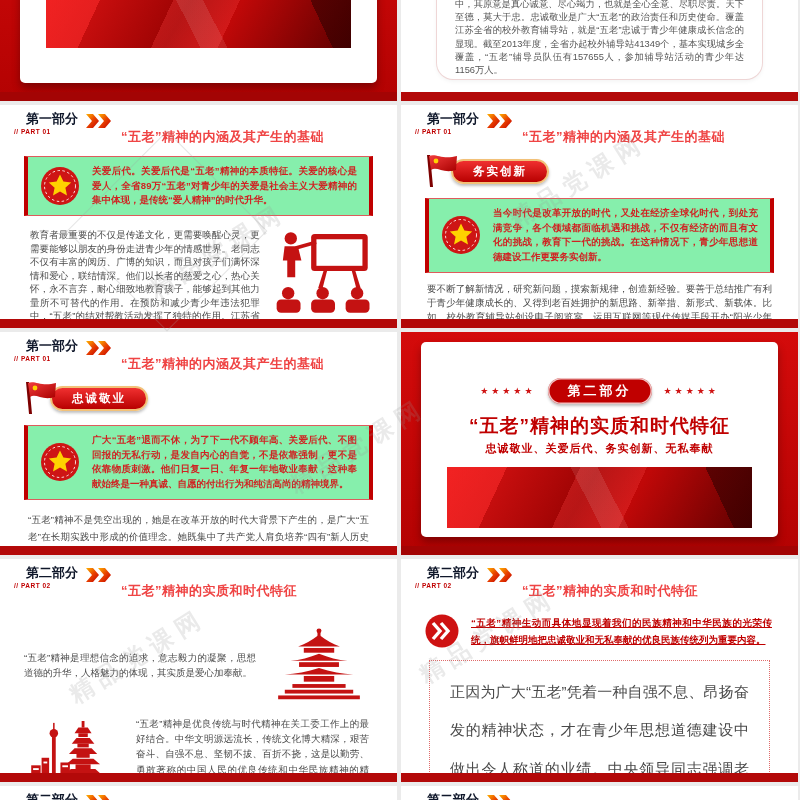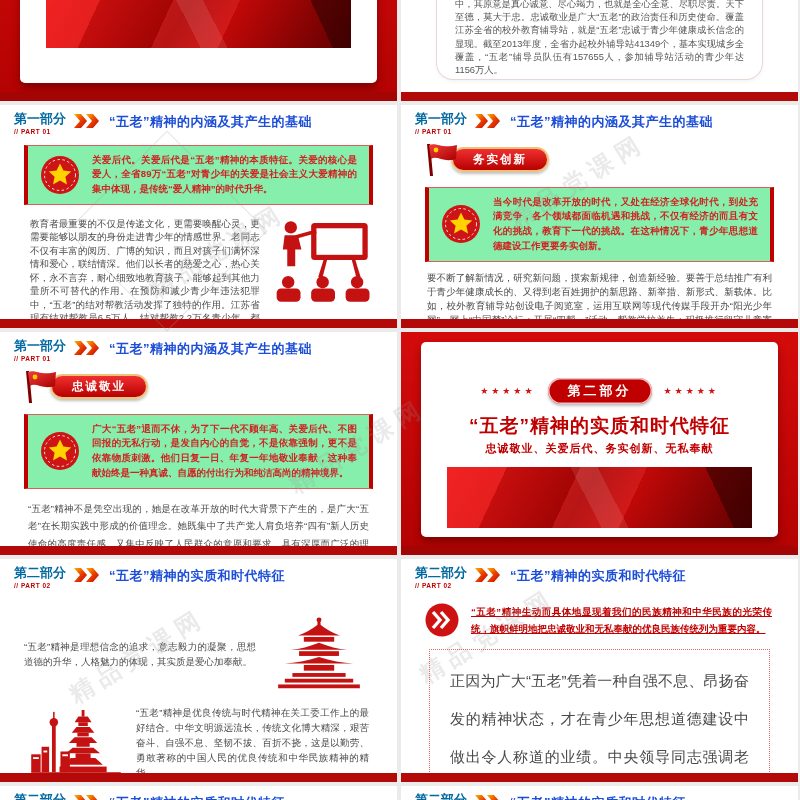--- a/index.html
+++ b/index.html
@@ -5,24 +5,24 @@
   html,body{margin:0;padding:0;}
   body{font-family:"Liberation Sans","DejaVu Sans",sans-serif;background:#ebebeb;}
   .board{position:relative;width:800px;height:800px;background:#ebebeb;overflow:hidden;}
   .col{position:absolute;top:-122px;display:flex;flex-direction:column;gap:4px;}
   .col-left{left:0;}
   .col-right{left:401px;}
   .slide{position:relative;width:397px;height:223px;background:#fff;overflow:hidden;flex:none;}
   .redbar{position:absolute;left:0;right:0;bottom:0;height:9px;background:#b30909;}
   
   .hdr{display:flex;align-items:flex-start;padding:7px 10px 0 14px;}
-  .hdr-part{font-weight:bold;font-size:13px;color:#0369a1;line-height:1.05;}
+  .hdr-part{font-weight:bold;font-size:13px;color:#0f172a;line-height:1.05;margin-left:12px;}
   .hdr-pe{font-size:6.5px;font-weight:bold;color:#c00000;margin-top:2px;letter-spacing:.5px;}
   .chev{margin:2px 9px 0 8px;flex:none;}
-  .hdr-title{font-size:13px;font-weight:bold;color:#1d4ed8;margin-top:1px;letter-spacing:.5px;}
+  .hdr-title{font-size:13px;font-weight:bold;color:#ef4444;margin-top:16px;letter-spacing:.5px;}
   
   .rbox{margin:10px 24px 0;border:1px solid #dd5c5c;border-left:4px solid #c00000;border-right:4px solid #c00000;display:flex;align-items:center;gap:12px;padding:7px 12px;background:#86efac;}
   .rbox-text{color:#d02222;font-weight:bold;font-size:9.5px;line-height:1.55;text-align:justify;}
   .sb{flex:none;}
   
   .ribbon{display:flex;align-items:center;margin:8px 12px 0 22px;height:34px;}
   .flag{margin-right:-8px;position:relative;z-index:2;flex:none;}
   .pill{background:linear-gradient(180deg,#f03030,#b80000);border:2px solid #f2c178;border-radius:15px;color:#fff;font-weight:bold;font-size:11.5px;padding:3px 20px;letter-spacing:2px;box-shadow:0 2px 3px rgba(0,0,0,.25);}
   .bodytxt{color:#4a4a4a;font-size:9.5px;line-height:1.5;text-align:justify;}
   

